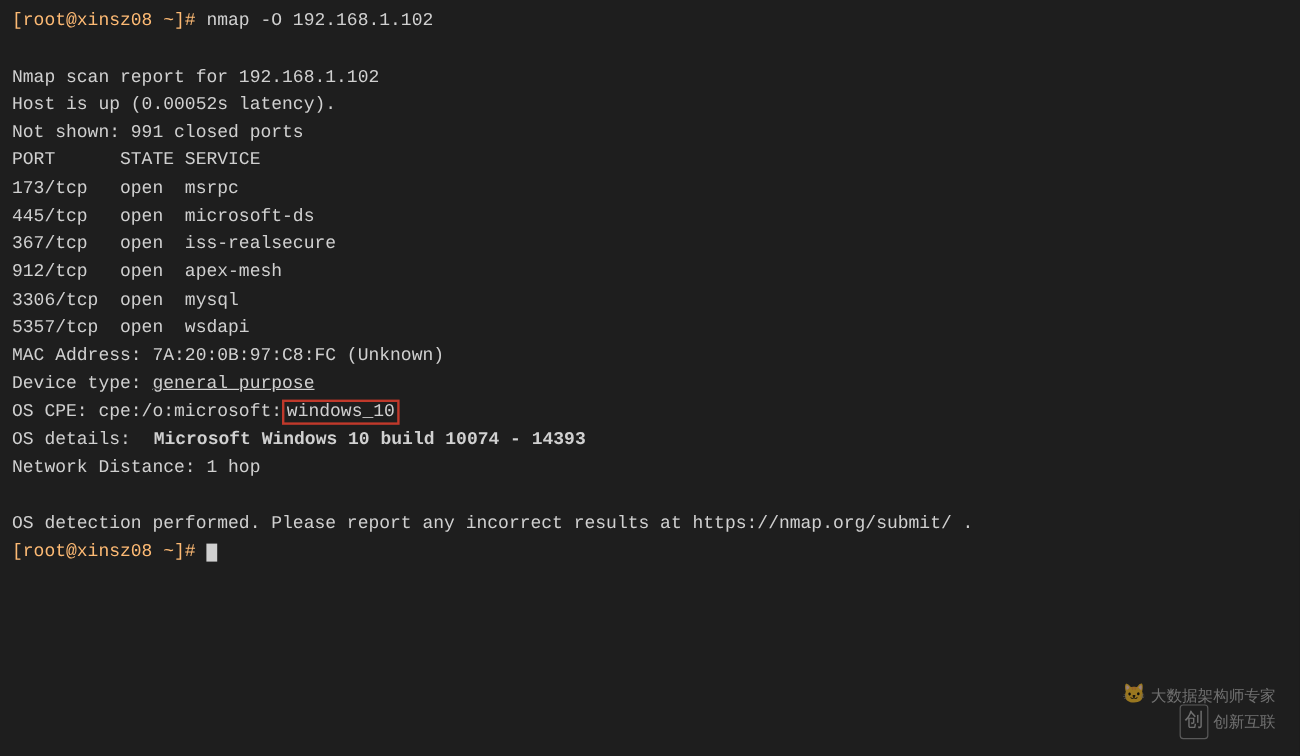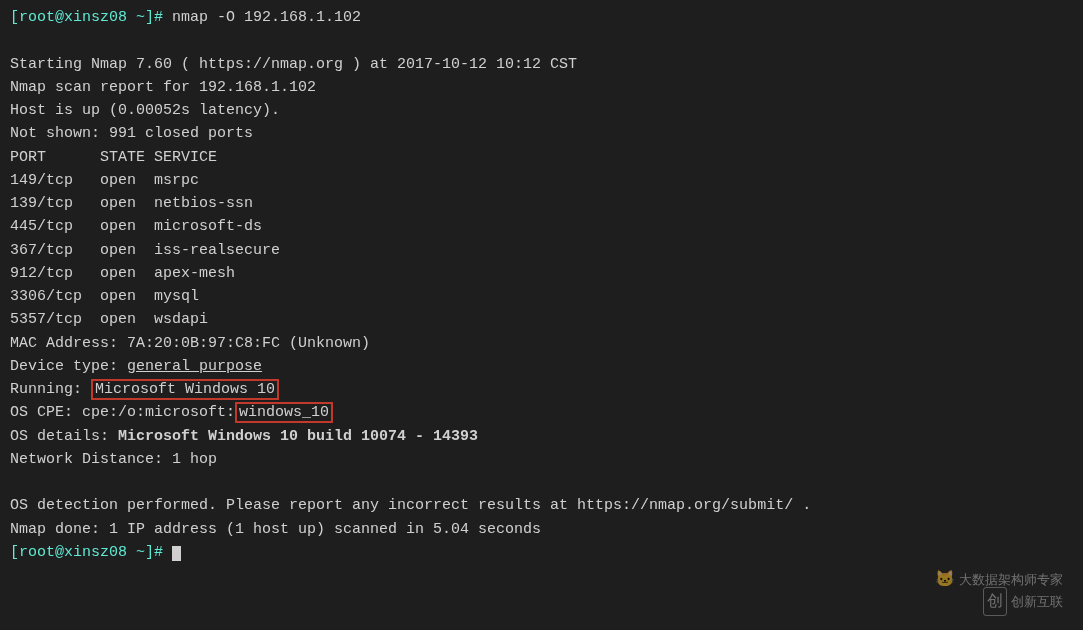--- a/index.html
+++ b/index.html
@@ -18,21 +18,21 @@
       font-size: 15px;
       line-height: 1.55;
       padding: 6px 10px 6px 10px;
       position: relative;
       overflow: hidden;
     }
     .line {
       white-space: pre;
       display: block;
     }
-    .prompt { color: #5eead4; }
+    .prompt { color: #fdba74; }
     .boxed {
       border: 2px solid #c0392b;
       padding: 0 2px;
       display: inline;
     }
     .cursor {
       display: inline-block;
       background: #d0d0d0;
       width: 9px;
       height: 15px;
@@ -61,41 +61,37 @@
       gap: 4px;
     }
   </style>
 </head>
 <body>
 
 <div class="terminal">
 
   <span class="line"><span class="prompt">[root@xinsz08 ~]# </span><span>nmap -O 192.168.1.102</span></span>
   <span class="line"> </span>
-  <span class="line">Starting Nmap 7.60 ( https://nmap.org ) at 2017-10-12 10:12 CST</span>
   <span class="line">Nmap scan report for 192.168.1.102</span>
   <span class="line">Host is up (0.00052s latency).</span>
   <span class="line">Not shown: 991 closed ports</span>
   <span class="line">PORT      STATE SERVICE</span>
-  <span class="line">149/tcp   open  msrpc</span>
-  <span class="line">139/tcp   open  netbios-ssn</span>
+  <span class="line">173/tcp   open  msrpc</span>
   <span class="line">445/tcp   open  microsoft-ds</span>
   <span class="line">367/tcp   open  iss-realsecure</span>
   <span class="line">912/tcp   open  apex-mesh</span>
   <span class="line">3306/tcp  open  mysql</span>
   <span class="line">5357/tcp  open  wsdapi</span>
   <span class="line">MAC Address: 7A:20:0B:97:C8:FC (Unknown)</span>
   <span class="line">Device type: <span style="text-decoration:underline;">general purpose</span></span>
-  <span class="line">Running: <span class="boxed">Microsoft Windows 10</span></span>
   <span class="line">OS CPE: cpe:/o:microsoft:<span class="boxed">windows_10</span></span>
-  <span class="line">OS details: <span style="font-weight:bold;">Microsoft Windows 10 build 10074 - 14393</span></span>
+  <span class="line">OS details: <span style="font-weight:bold;margin-left:10px;">Microsoft Windows 10 build 10074 - 14393</span></span>
   <span class="line">Network Distance: 1 hop</span>
   <span class="line"> </span>
   <span class="line">OS detection performed. Please report any <span>incorrect</span> results at https://nmap.org/submit/ .</span>
-  <span class="line">Nmap done: 1 IP address (1 host up) scanned in 5.04 <span>seconds</span></span>
   <span class="line"><span class="prompt">[root@xinsz08 ~]# </span><span class="cursor"></span></span>
 
   <div class="watermark">
     <span style="font-size:16px;">🐱</span>
     <span>大数据架构师专家</span>
   </div>
 
   <div class="watermark2">
     <span style="font-size:16px; border:1px solid rgba(180,180,180,0.4); border-radius:3px; padding:1px 3px; font-family:Arial;">创</span>
     <span>创新互联</span>

